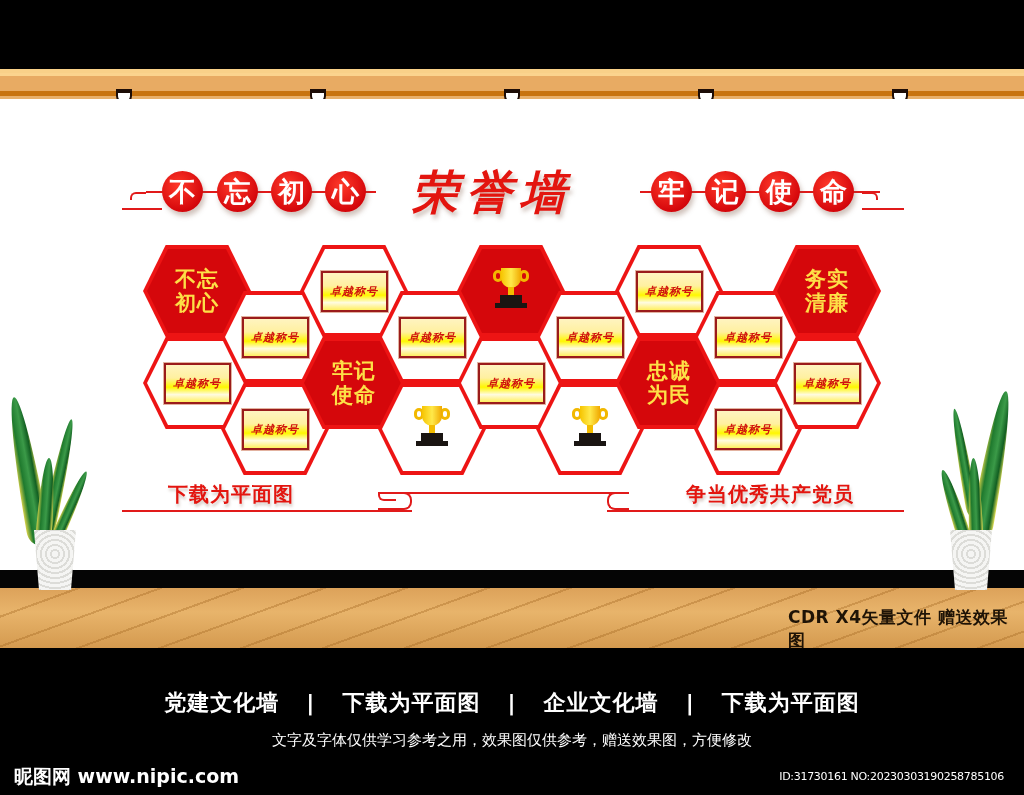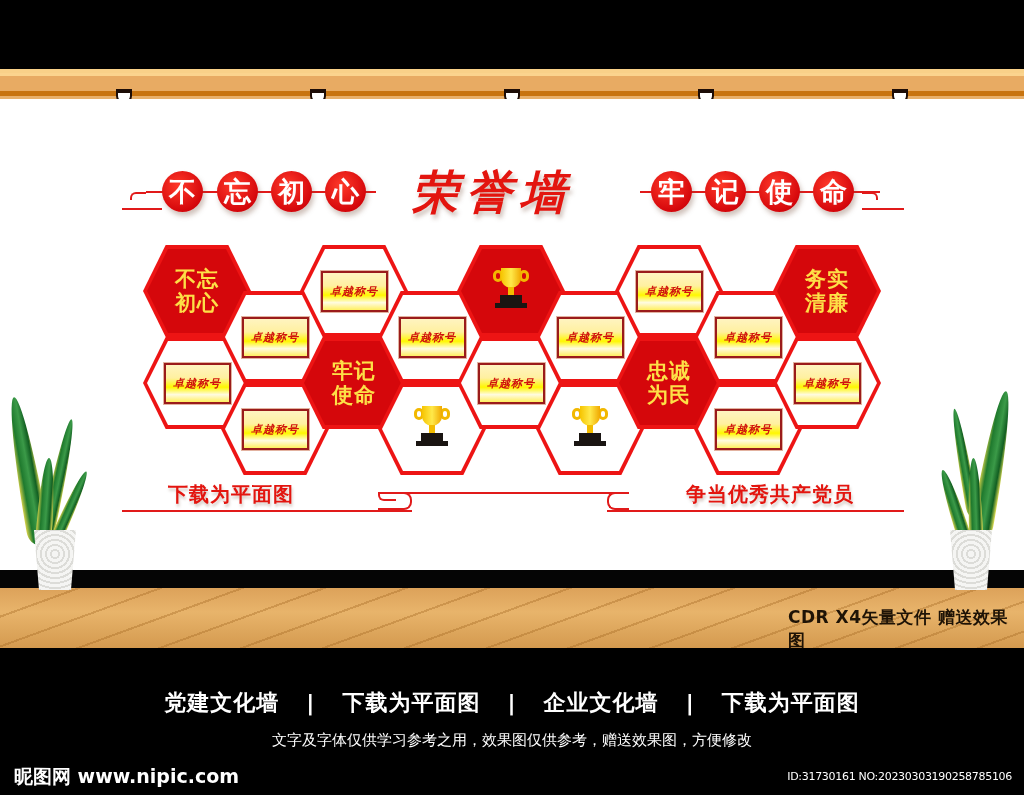--- a/index.html
+++ b/index.html
@@ -293,13 +293,13 @@
   <span class="cats">党建文化墙</span>
   <span class="cats" style="padding:0 22px;">|</span>
   <span class="cats">下载为平面图</span>
   <span class="cats" style="padding:0 22px;">|</span>
   <span class="cats">企业文化墙</span>
   <span class="cats" style="padding:0 22px;">|</span>
   <span class="cats">下载为平面图</span>
 </div>
 <div class="abs note" style="left:0; top:731px; width:1024px; text-align:center;">文字及字体仅供学习参考之用，效果图仅供参考，赠送效果图，方便修改</div>
 <div class="abs logo" style="left:14px; top:764px;">昵图网 www.nipic.com</div>
-<div class="abs idtext" style="right:12px; top:770px;">ID:31730161 NO:20230303190258785106</div>
+<div class="abs idtext" style="right:20px; top:770px;">ID:31730161 NO:20230303190258785106</div>
 
 </body></html>

